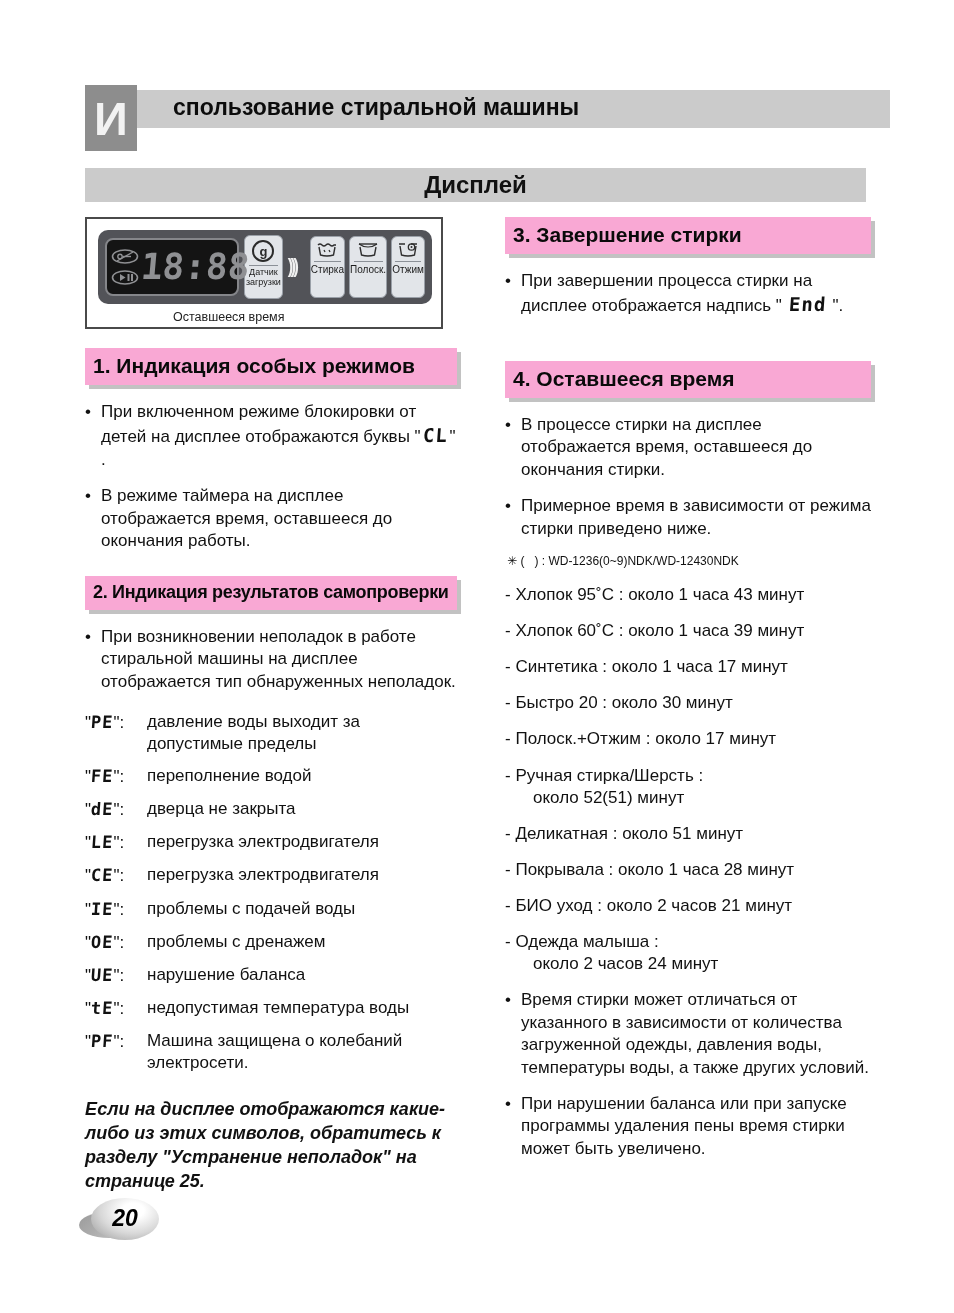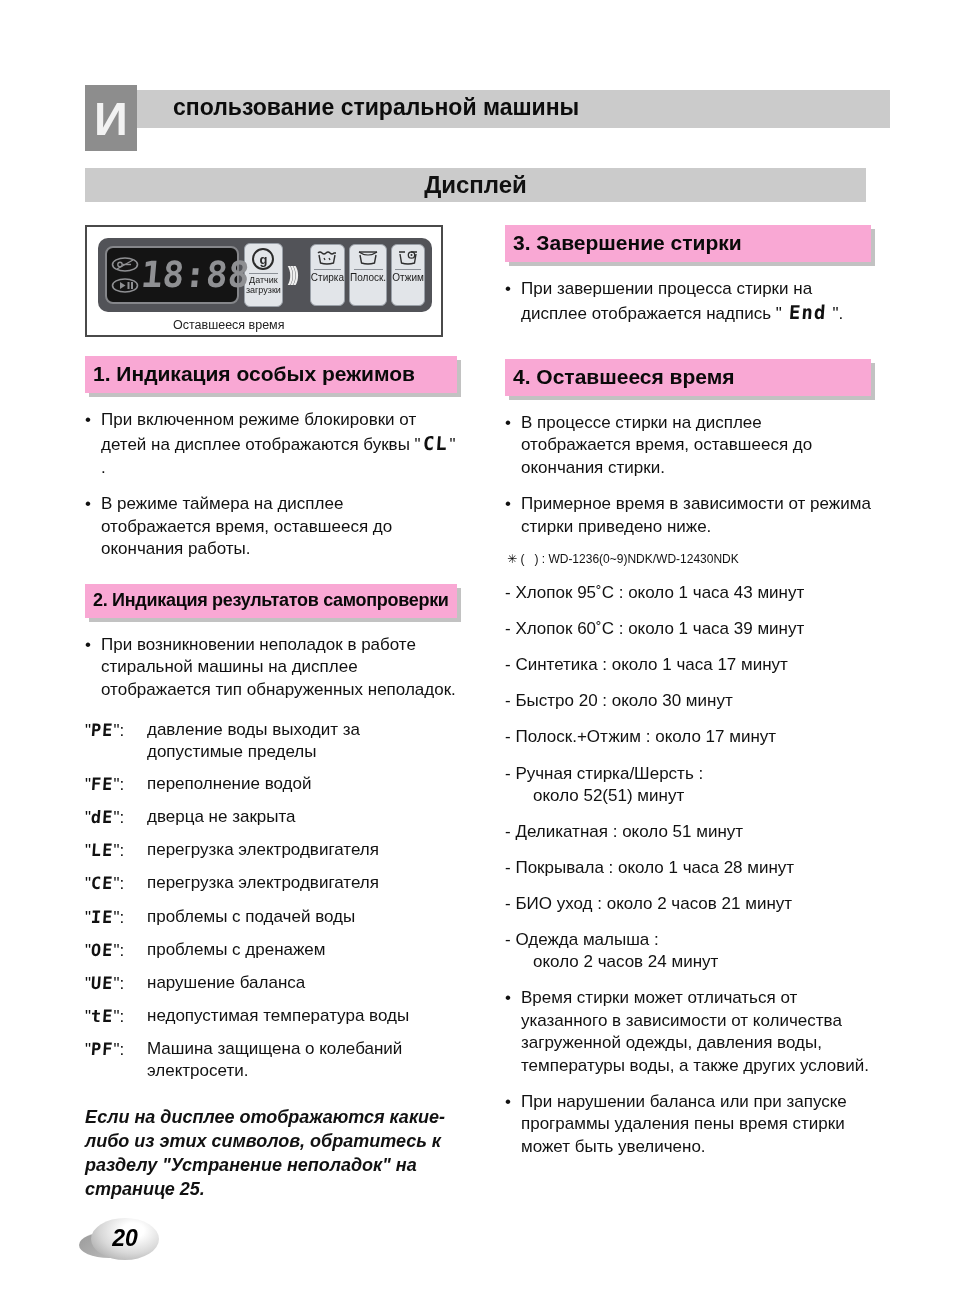--- a/index.html
+++ b/index.html
@@ -9,21 +9,21 @@
   
   .chapter-header{position:relative;height:40px;margin-bottom:40px;}
   .chapter-bar{position:absolute;left:0;top:2px;width:781px;height:38px;background:#cbcbcb;margin-left:24px;}
   .chapter-bar .chapter-title{position:absolute;left:64px;top:4px;font-size:23px;font-weight:bold;color:#0c0c0c;}
   .initial-box{position:absolute;left:0;top:-3px;width:52px;height:66px;background:#8d8d8d;z-index:2;
     display:flex;align-items:center;justify-content:center;}
   .initial-box span{font-size:47px;font-weight:bold;color:#f2f2f2;line-height:1;}
 
   
   .title-bar{width:781px;height:34px;background:#cbcbcb;display:flex;align-items:center;justify-content:center;
-    font-size:24px;font-weight:bold;margin-bottom:23px;}
+    font-size:24px;font-weight:bold;margin-bottom:15px;}
 
   
   .columns{display:flex;width:786px;}
   .col-left{width:372px;margin-right:48px;flex:0 0 372px;}
   .col-right{width:366px;flex:0 0 366px;}
 
   
   .sec-head{background:#f9a8d4;box-shadow:4px 4px 0 #c2c2c2;padding:6px 8px 7px 8px;
     font-size:21px;font-weight:bold;color:#0a0a0a;margin-bottom:16px;white-space:nowrap;}
   .sec-head.condensed{font-size:18px;letter-spacing:-0.3px;}
@@ -69,21 +69,21 @@
   .code-desc{flex:1;}
 
   
   .model-note{font-size:12px;margin:4px 0 16px 2px;white-space:pre-wrap;}
   .prog{font-size:17px;line-height:1.3;margin-bottom:14px;padding-left:14px;text-indent:-14px;}
   .prog .pn{font-weight:normal;}
   .prog.stacked .pt{display:block;padding-left:14px;text-indent:0;}
 
   
   .footer-note{font-size:18px;font-weight:bold;font-style:italic;line-height:1.33;margin-top:24px;width:372px;}
-  .page-badge{position:relative;width:74px;height:42px;margin-top:16px;}
+  .page-badge{position:relative;width:74px;height:42px;margin-top:4px;}
   .page-badge .tail{position:absolute;left:-6px;top:14px;width:60px;height:26px;border-radius:50%;
     background:linear-gradient(135deg,#9a9a9a,#c9c9c9);}
   .page-badge .oval{position:absolute;left:6px;top:0;width:68px;height:42px;border-radius:50%;
     background:radial-gradient(ellipse at 62% 30%,#ffffff 18%,#d8d8d8 55%,#969696 100%);
     display:flex;align-items:center;justify-content:center;}
   .page-badge .num{font-size:23px;font-weight:bold;font-style:italic;color:#000;}
 
   svg{display:block;}
 </style>
 </head>
@@ -250,21 +250,21 @@
     </div>
 
     <div class="col-right">
 
       <div class="sec-head">3. Завершение стирки</div>
       <div class="bullet">
         <span class="dot">•</span>
         <span class="bt"><span>При завершении процесса стирки на дисплее отображается надпись " </span><span class="seg seg-inline">End</span><span> ".</span></span>
       </div>
 
-      <div class="sec-head" style="margin-top:33px;">4. Оставшееся время</div>
+      <div class="sec-head" style="margin-top:43px;">4. Оставшееся время</div>
       <div class="bullet">
         <span class="dot">•</span>
         <span class="bt">В процессе стирки на дисплее отображается время, оставшееся до окончания стирки.</span>
       </div>
       <div class="bullet">
         <span class="dot">•</span>
         <span class="bt">Примерное время в зависимости от режима стирки приведено ниже.</span>
       </div>
 
       <div class="model-note">✳ (   ) : WD-1236(0~9)NDK/WD-12430NDK</div>

